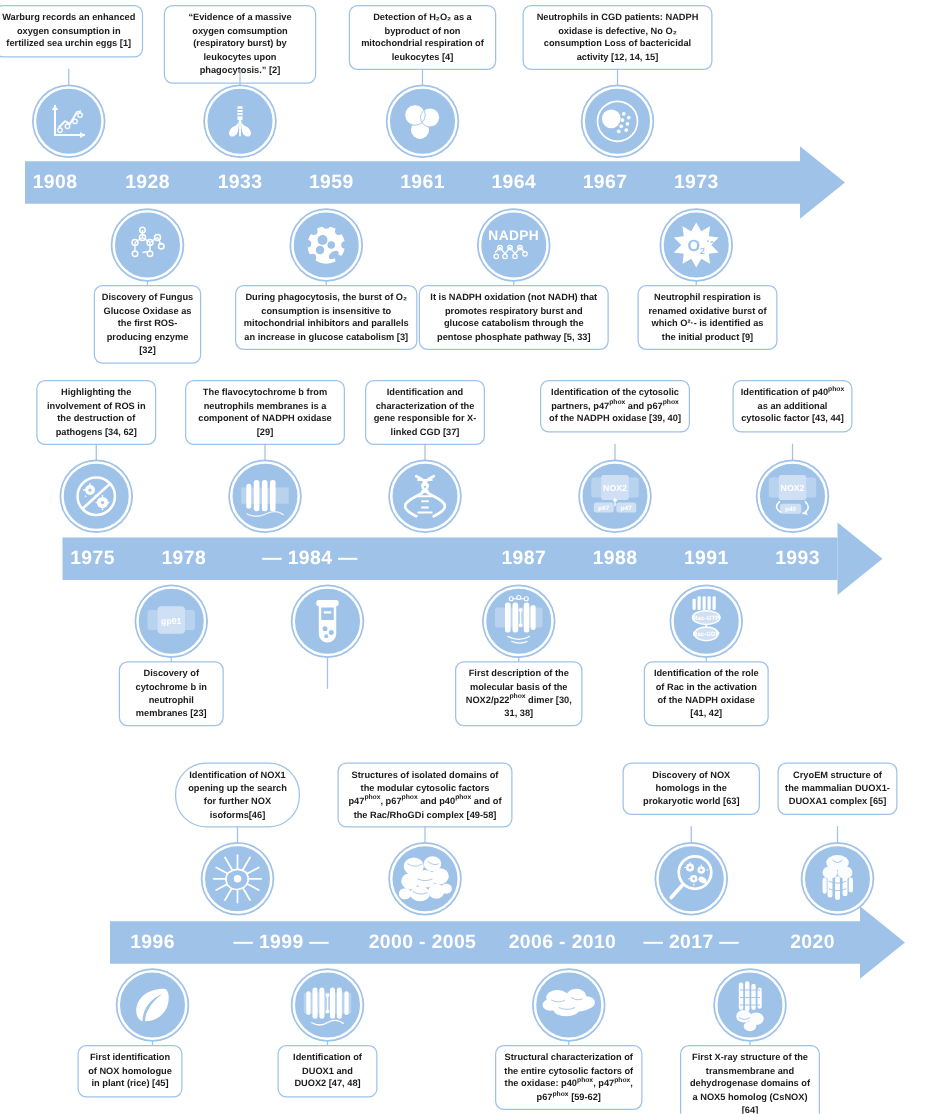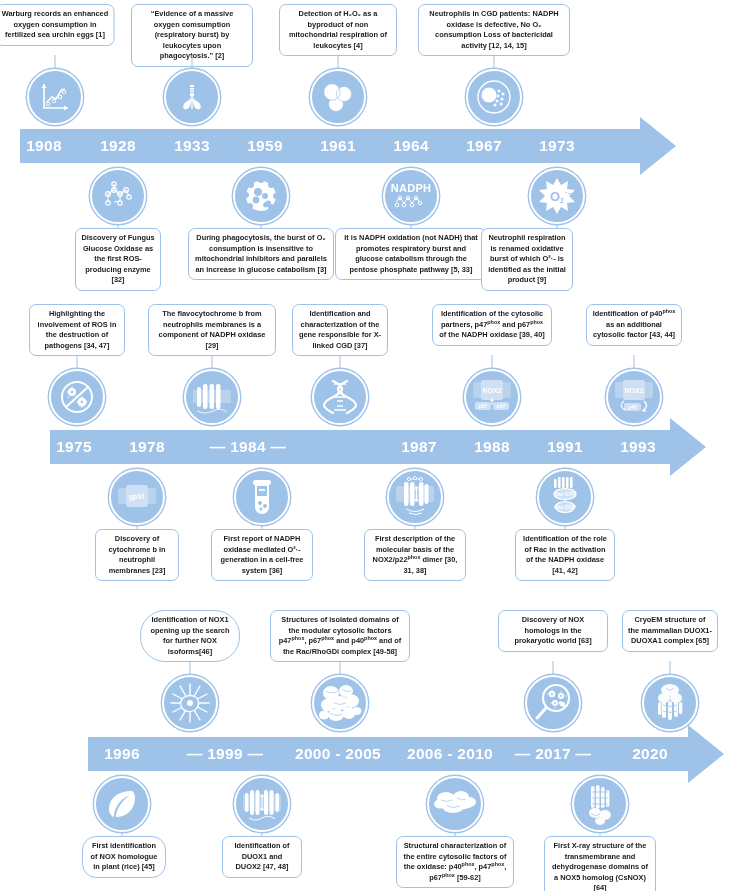--- a/index.html
+++ b/index.html
@@ -224,35 +224,35 @@
 
   <div class="icon-circle" style="left:557px; top:196px; width:56px; height:56px;">
     <svg width="40" height="40" viewBox="0 0 40 40">
       <polygon points="20,2 24,9 31,5 30,13 38,14 32,20 38,26 30,27 31,35 24,31 20,38 16,31 9,35 10,27 2,26 8,20 2,14 10,13 9,5 16,9" fill="#fff"></polygon>
       <text x="18" y="25" text-anchor="middle" fill="#9fc2e8" font-family="Liberation Sans, sans-serif" font-size="13" font-weight="bold">O</text>
       <text x="25" y="27" text-anchor="middle" fill="#9fc2e8" font-family="Liberation Sans, sans-serif" font-size="7" font-weight="bold">2</text>
       <text x="31" y="20" text-anchor="middle" fill="#9fc2e8" font-family="Liberation Sans, sans-serif" font-size="9" font-weight="bold">·-</text>
     </svg>
   </div>
   <div class="stem" style="left:557px; top:224px; height:26px;"></div>
-  <div class="box" style="left:527px; top:228px; width:92px;">Neutrophil respiration is renamed oxidative burst of which O²·- is identified as the initial product [9]</div>
+  <div class="box" style="left:566px; top:228px; width:112px;">Neutrophil respiration is renamed oxidative burst of which O²·- is identified as the initial product [9]</div>
 
   <div class="tl-bar" style="left:50px; top:430px; width:620px;"></div>
   <div class="tl-arrow" style="left:670px; top:418px;"></div>
 
   <div class="tl-year" style="left:74px; top:430px;">1975</div>
   <div class="tl-year" style="left:147px; top:430px;">1978</div>
   <div class="tl-year" style="left:248px; top:430px;">— 1984 —</div>
   <div class="tl-year" style="left:340px; top:430px;margin-top:25px;">1986</div>
   <div class="tl-year" style="left:419px; top:430px;">1987</div>
   <div class="tl-year" style="left:492px; top:430px;">1988</div>
   <div class="tl-year" style="left:565px; top:430px;">1991</div>
   <div class="tl-year" style="left:638px; top:430px;">1993</div>
 
-  <div class="box" style="left:77px; top:304px; width:96px;">Highlighting the involvement of ROS in the destruction of pathogens [34, 47]</div>
+  <div class="box" style="left:77px; top:304px; width:96px;">Highlighting the involvement of ROS in the destruction of pathogens [34, 62]</div>
   <div class="stem" style="left:77px; top:355px; height:17px;"></div>
   <div class="icon-circle" style="left:77px; top:397px; width:56px; height:56px;">
     <svg width="38" height="38" viewBox="0 0 38 38">
       <circle cx="19" cy="19" r="15" fill="none" stroke="#fff" stroke-width="2"></circle>
       <line x1="8" y1="29" x2="30" y2="9" stroke="#fff" stroke-width="2"></line>
       <g fill="#fff">
         <circle cx="14" cy="14" r="4"></circle>
         <circle cx="24" cy="24" r="4.5"></circle>
       </g>
       <g stroke="#fff" stroke-width="1.1">
@@ -362,21 +362,20 @@
       <path d="M11 19 L11 30 a6 6 0 0 0 12 0 L23 19 Z" fill="#fff"></path>
       <rect x="14" y="12" width="6" height="1.8" fill="#fff"></rect>
       <g fill="#9fc2e8">
         <circle cx="15" cy="26" r="2"></circle>
           <circle cx="20" cy="29" r="2"></circle>
         <circle cx="16" cy="32" r="1.6"></circle>
       </g>
     </svg>
   </div>
   <div class="stem" style="left:262px; top:525px; height:26px;"></div>
-  <div class="box" style="left:262px; top:529px; width:102px;">First report of NADPH oxidase mediated O²·- generation in a cell-free system [36]</div>
 
   <div class="icon-circle" style="left:415px; top:497px; width:56px; height:56px;">
     <svg width="44" height="44" viewBox="0 0 44 44">
       <rect x="3" y="11" width="38" height="16" rx="2" fill="#b9d2ee"></rect>
       <g fill="#fff">
         <rect x="11" y="7" width="4.5" height="24" rx="2"></rect>
         <rect x="17" y="7" width="4.5" height="24" rx="2"></rect>
         <rect x="26" y="7" width="4.5" height="24" rx="2"></rect>
         <rect x="31.5" y="9" width="4" height="20" rx="2"></rect>
       </g>
@@ -523,21 +522,21 @@
       </g>
     </svg>
   </div>
 
   <div class="icon-circle" style="left:122px; top:804px; width:56px; height:56px;">
     <svg width="36" height="36" viewBox="0 0 36 36">
       <path d="M28 5 C13 5 5 13 5 23 C5 27 7 30 10 31 C10 22 16 13 26 9 C18 15 12 23 12 31 C22 31 31 24 31 12 C31 9 30 6 28 5 Z" fill="#fff"></path>
     </svg>
   </div>
   <div class="stem" style="left:122px; top:832px; height:26px;"></div>
-  <div class="box" style="left:124px; top:836px; width:84px;border-radius:14px;">First identification of NOX homologue in plant (rice) [45]</div>
+  <div class="box" style="left:104px; top:836px; width:84px;">First identification of NOX homologue in plant (rice) [45]</div>
 
   <div class="icon-circle" style="left:262px; top:804px; width:56px; height:56px;">
     <svg width="44" height="44" viewBox="0 0 44 44">
       <rect x="3" y="12" width="38" height="17" rx="2" fill="#b9d2ee"></rect>
       <g fill="#fff">
         <rect x="10" y="8" width="4" height="25" rx="2"></rect>
         <rect x="15.5" y="8" width="4" height="25" rx="2"></rect>
         <rect x="24" y="8" width="4" height="25" rx="2"></rect>
         <rect x="29.5" y="8" width="4" height="25" rx="2"></rect>
         <rect x="5" y="11" width="3.4" height="19" rx="1.7"></rect>

